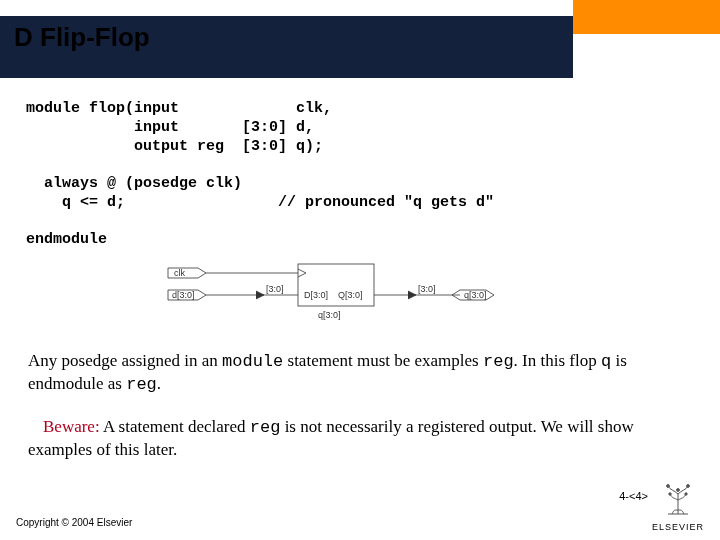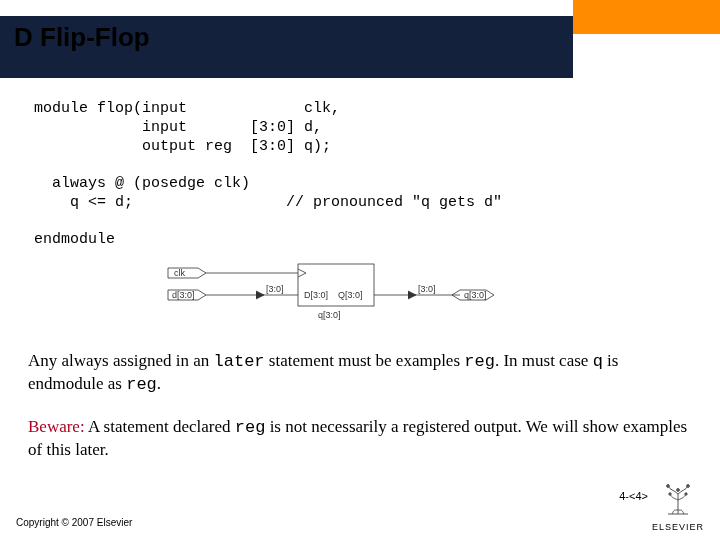--- a/index.html
+++ b/index.html
@@ -39,43 +39,44 @@
     font-weight: bold;
     color: #000;
   }
   .code-block {
     font-family: "Courier New", Courier, monospace;
     font-size: 15px;
     white-space: pre;
     color: #000;
     position: absolute;
     top: 100px;
-    left: 34px;
+    left: 26px;
     line-height: 1.25;
+    font-weight: bold;
   }
   .diagram {
     position: absolute;
     top: 260px;
     left: 160px;
     width: 340px;
     height: 62px;
   }
   .body-text {
     position: absolute;
     font-family: "Times New Roman", Times, serif;
     font-size: 17px;
     color: #000;
     line-height: 1.3;
     left: 28px;
     right: 28px;
   }
   .body-text .mono { font-family: "Courier New", Courier, monospace; }
   .para1 { top: 350px; }
   .para2 { top: 416px; }
-  .beware { color: #b00020; }
+  .beware { color: #b00020; margin-left: 15px; }
   .copyright {
     position: absolute;
     bottom: 12px;
     left: 16px;
     font-size: 10px;
     color: #000;
   }
   .slide-num {
     position: absolute;
     bottom: 38px;
@@ -143,28 +144,28 @@
     <text x="258" y="32" stroke="none">[3:0]</text>
 
     <path d="M300 30 h26 l8 5 l-8 5 h-26 l-8 -5 z" fill="none"></path>
     <text x="304" y="38" stroke="none">q[3:0]</text>
 
     <text x="158" y="58" stroke="none">q[3:0]</text>
   </g>
 </svg>
 
 <div class="body-text para1">
-  <span>Any always assigned in an </span><span class="mono">later</span><span> statement must be examples </span><span class="mono">reg</span><span>.  In must case </span><span class="mono">q</span><span> is endmodule as </span><span class="mono">reg</span><span>.</span>
+  <span>Any posedge assigned in an </span><span class="mono">module</span><span> statement must be examples </span><span class="mono">reg</span><span>.  In this flop </span><span class="mono">q</span><span> is endmodule as </span><span class="mono">reg</span><span>.</span>
 </div>
 
 <div class="body-text para2">
   <span class="beware">Beware:</span><span>  A statement declared </span><span class="mono">reg</span><span> is not necessarily a registered output. We will show examples of this later.</span>
 </div>
 
-<div class="copyright">Copyright © 2007 Elsevier</div>
+<div class="copyright">Copyright © 2004 Elsevier</div>
 <div class="slide-num">4-&lt;4&gt;</div>
 
 <div class="logo">
   <svg class="logo-tree" viewBox="0 0 36 36">
     <g fill="none" stroke="#555" stroke-width="1">
       <line x1="18" y1="34" x2="18" y2="14"></line>
       <path d="M18 14 C14 10 10 10 8 6"></path>
       <path d="M18 14 C22 10 26 10 28 6"></path>
       <path d="M18 20 C14 18 12 18 10 14"></path>
       <path d="M18 20 C22 18 24 18 26 14"></path>

